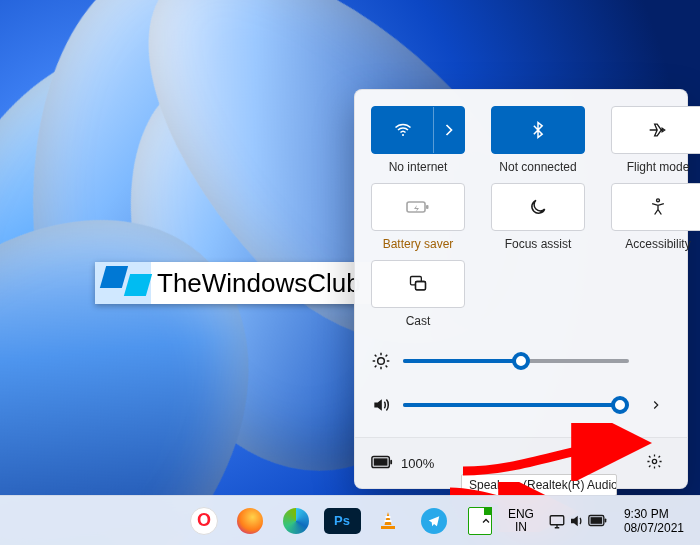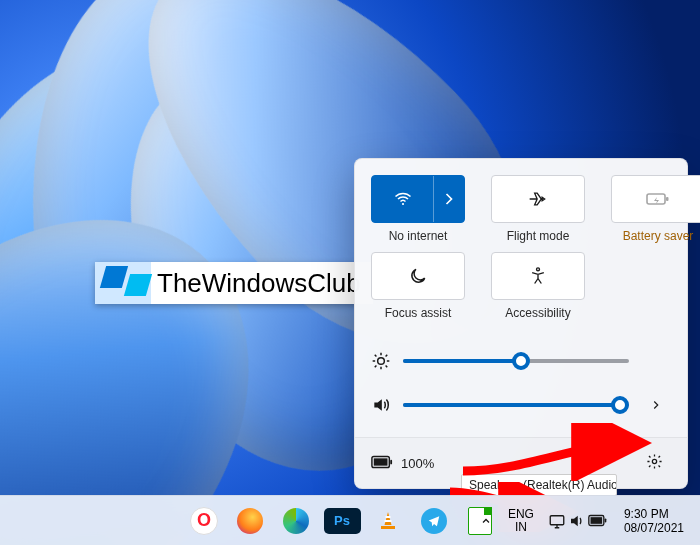--- a/index.html
+++ b/index.html
@@ -281,20 +281,30 @@
         </div>
         <div class="arrow">
           <svg viewBox="0 0 24 24" fill="none" stroke="currentColor" stroke-width="2">
               <path d="M9 6l6 6-6 6"></path>
             </svg>
         </div>
       </div>
       <div class="tile-label">No internet</div>
     </div>
 
+    <div class="tile-wrap">
+      <div class="tile on">
+        <span>
+          <svg viewBox="0 0 24 24" fill="none" stroke="currentColor" stroke-width="1.8">
+              <path d="M7 7l10 10-5 4V3l5 4L7 17"></path>
+            </svg>
+        </span>
+      </div>
+      <div class="tile-label">Not connected</div>
+    </div>
 
     <div class="tile-wrap">
       <div class="tile">
         <span>
           <svg viewBox="0 0 24 24" fill="none" stroke="currentColor" stroke-width="1.6">
               <path d="M2 12h9m0 0l-3-7h3l5 7-5 7h-3l3-7zm9 0l-3-2v4l3-2z"></path>
             </svg>
         </span>
       </div>
       <div class="tile-label">Flight mode</div>
@@ -329,20 +339,32 @@
         <span>
           <svg viewBox="0 0 24 24" fill="none" stroke="currentColor" stroke-width="1.6">
               <circle cx="12" cy="4" r="1.8"></circle>
               <path d="M5 8l7 2 7-2M12 10v5m0 0l-4 6m4-6l4 6"></path>
             </svg>
         </span>
       </div>
       <div class="tile-label">Accessibility</div>
     </div>
 
+    <div class="tile-wrap last-row">
+      <div class="tile">
+        <span>
+          <svg viewBox="0 0 24 24" fill="none" stroke="currentColor" stroke-width="1.6">
+              <rect x="3" y="3" width="13" height="10" rx="1.5"></rect>
+              <rect x="9" y="9" width="12" height="10" rx="1.5" fill="#fff"></rect>
+              <rect x="9" y="9" width="12" height="10" rx="1.5"></rect>
+            </svg>
+        </span>
+      </div>
+      <div class="tile-label">Cast</div>
+    </div>
     <div></div>
       <div></div>
   </div>
 
   <div class="sliders">
     <div class="slider-row">
       <span>
         <svg viewBox="0 0 24 24" fill="none" stroke="currentColor" stroke-width="1.8">
             <circle cx="12" cy="12" r="4"></circle>
             <path d="M12 2v3M12 19v3M2 12h3M19 12h3M4.5 4.5l2 2M17.5 17.5l2 2M4.5 19.5l2-2M17.5 6.5l2-2"></path>

